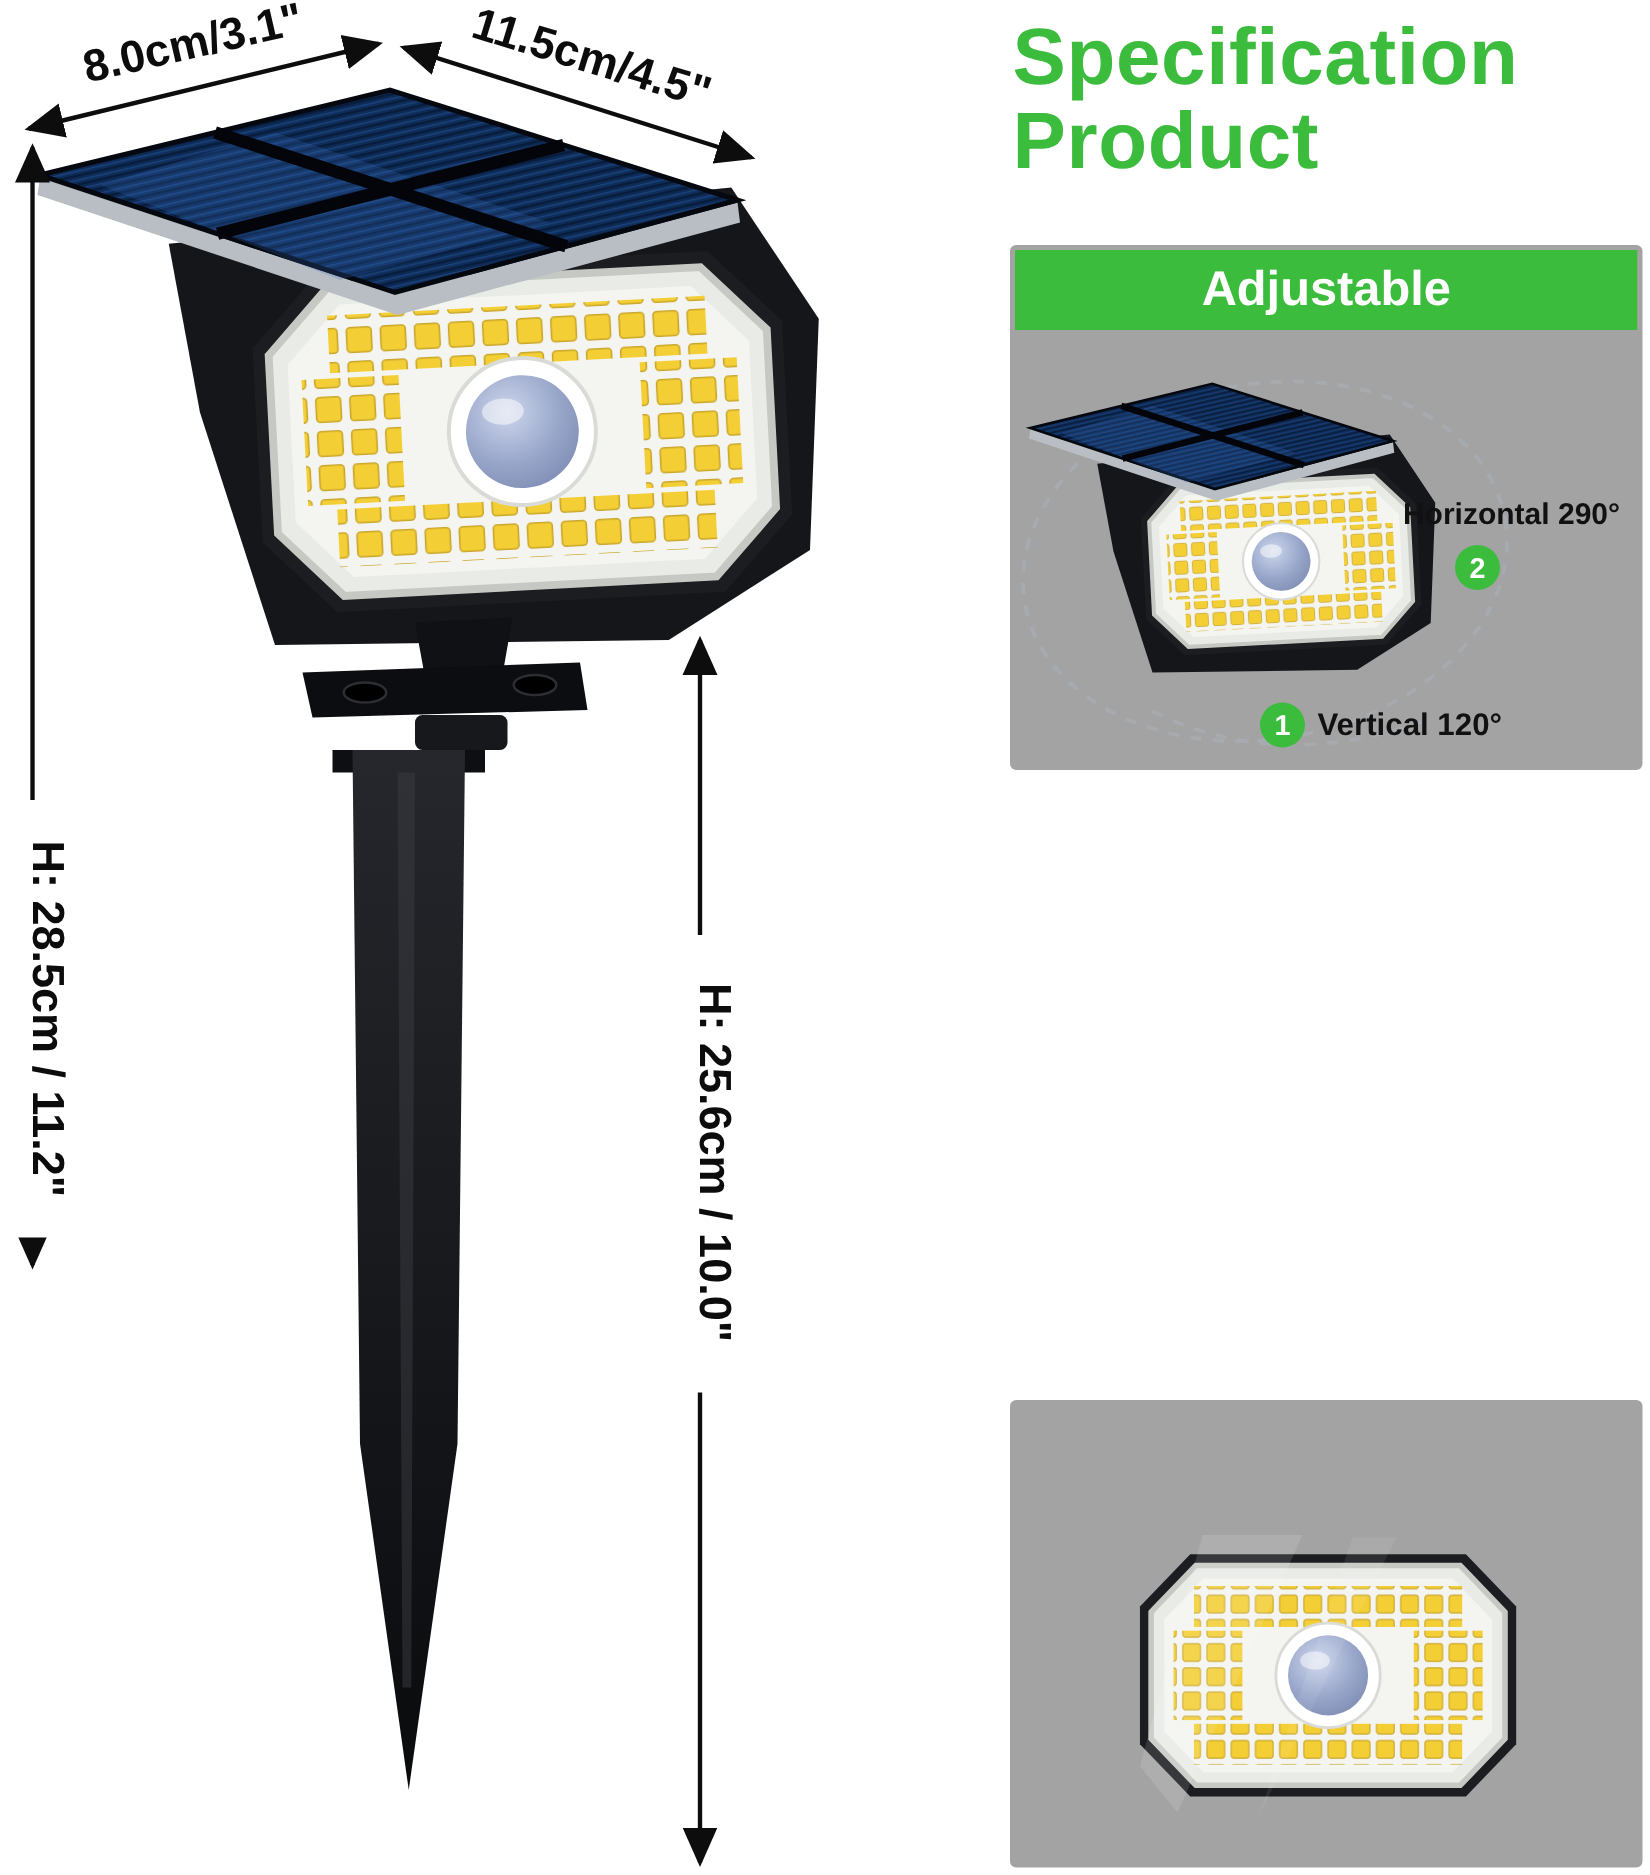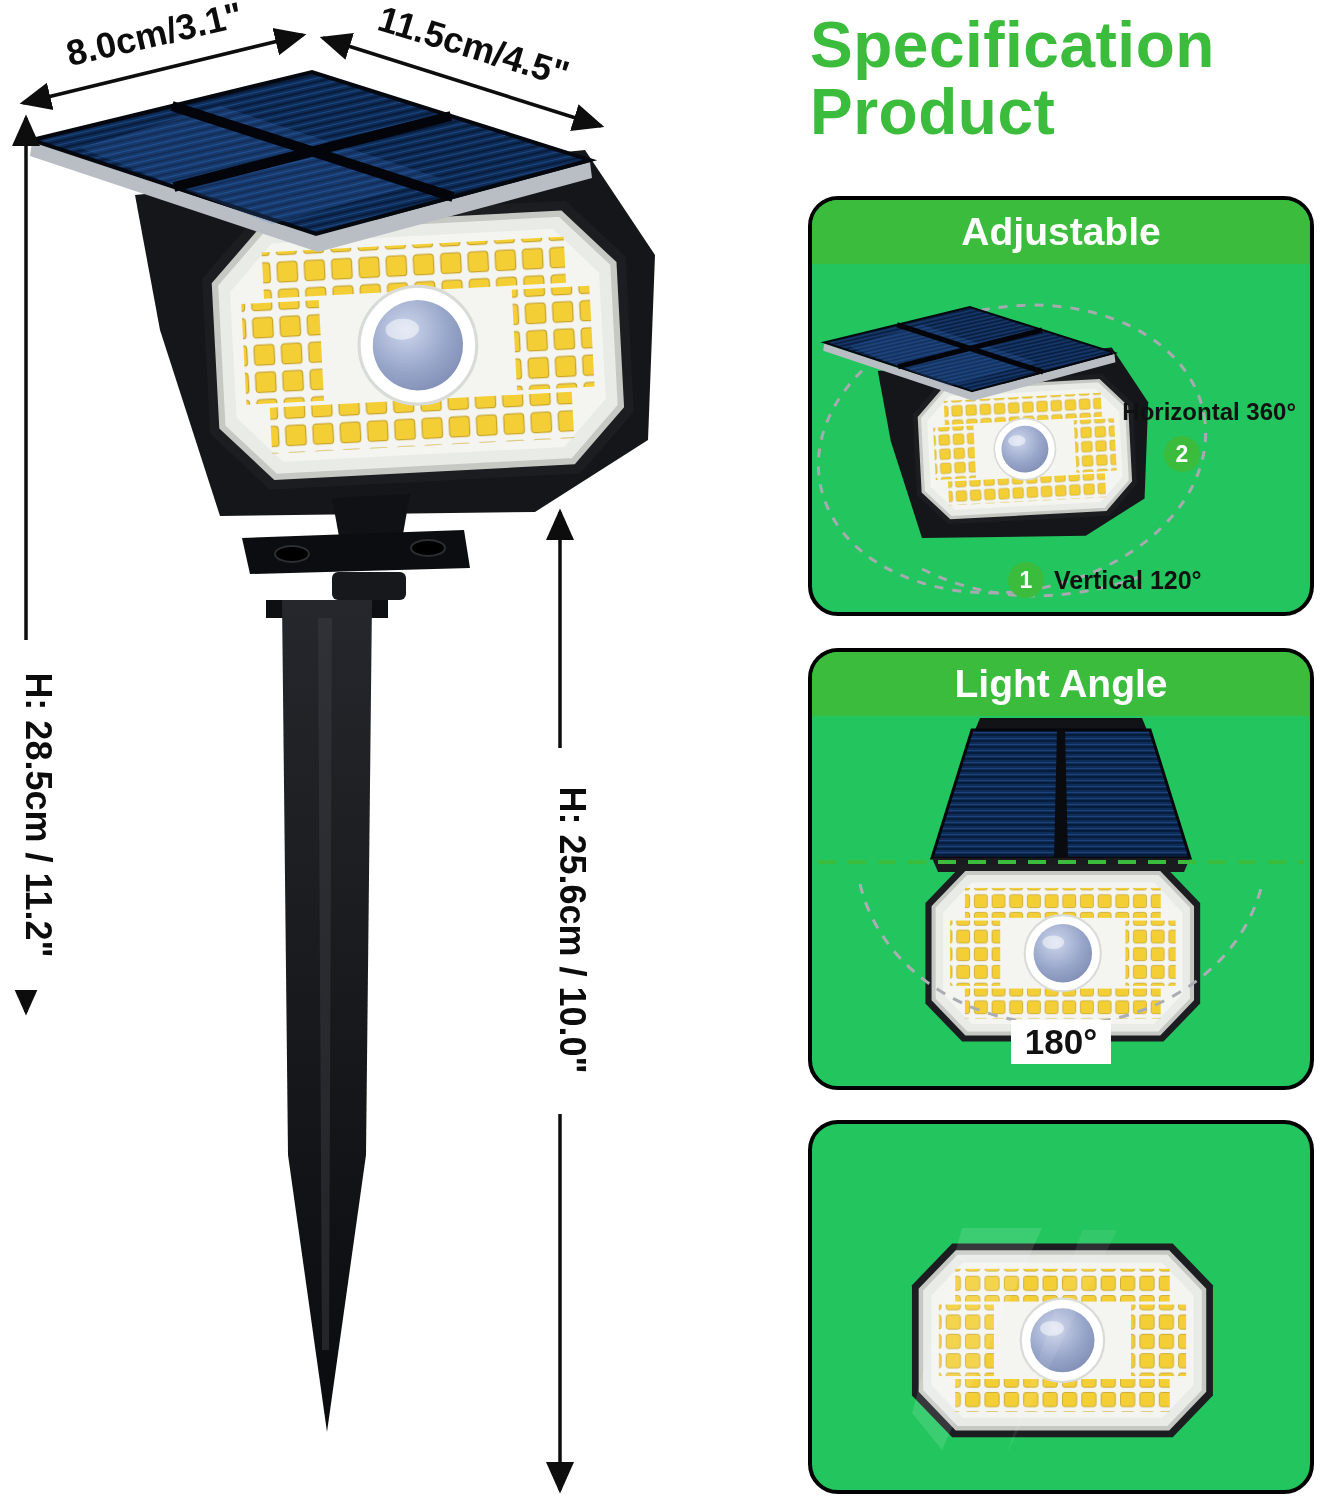--- a/index.html
+++ b/index.html
@@ -14,22 +14,22 @@
 
   .dim-label { font:700 36px "Liberation Sans", sans-serif; fill:#0c0c0c; }
 
   .spec-title {
     position:absolute; left:810px; top:12px; width:510px;
     color:#3cbc3c; font-weight:800; font-size:64px; line-height:1.04;
     letter-spacing:0.5px;
   }
 
   .card {
-    position:absolute; left:808px; width:506px; background:#22c55e;
-    border:4px solid #000000; border-radius:30px; overflow:hidden;
+    position:absolute; left:808px; width:506px; background:#a3a3a3;
+    border:4px solid #a3a3a3; border-radius:5px; overflow:hidden;
   }
   .card-header {
     height:64px; background:#3cbc3c; color:#ffffff;
     font-size:39px; font-weight:700;
     display:flex; align-items:center; justify-content:center;
   }
   .card svg { position:absolute; left:0; top:64px; z-index:1; }
 
   .card-1 { top:196px; height:420px; }
   .card-2 { top:648px; height:442px; }
@@ -150,41 +150,26 @@
     <div>Product</div>
   </div>
 
   <section class="card card-1">
     <div class="card-header">Adjustable</div>
     <svg width="498" height="352" viewBox="0 0 498 352">
       <ellipse cx="200" cy="185" rx="195" ry="142" fill="none" stroke="#a7abb0" stroke-width="3" stroke-dasharray="9 9" transform="rotate(-10 200 185)"></ellipse>
       <use href="#headunit" transform="translate(6,16) scale(0.52)"></use>
       <path d="M 110 305 Q 210 355 330 312" fill="none" stroke="#a7abb0" stroke-width="3" stroke-dasharray="9 9"></path>
     </svg>
-    <div class="ann ann-horizontal">Horizontal 360°</div>
+    <div class="ann ann-horizontal">Horizontal 290°</div>
     <div class="badge badge-2">2</div>
     <div class="badge badge-1">1</div>
     <div class="ann ann-vertical">Vertical 120°</div>
   </section>
 
-  <section class="card card-2">
-    <div class="card-header">Light Angle</div>
-    <svg width="498" height="374" viewBox="0 0 498 374">
-      <polygon points="168,2 330,2 335,14 163,14" fill="#121316"></polygon>
-      <polygon points="160,14 338,14 378,142 120,142" fill="url(#solarF)" stroke="#05070d" stroke-width="3"></polygon>
-      <polygon points="245,14 253,14 256,142 242,142" fill="#0a0b0e"></polygon>
-      <polygon points="120,142 378,142 372,156 126,156" fill="#1a1b1f"></polygon>
-      <use href="#lampface" transform="translate(108,142) scale(0.68)"></use>
-      <path d="M 48 168 A 205 175 0 0 0 450 168" fill="none" stroke="#aaaeb2" stroke-width="3" stroke-dasharray="10 9"></path>
-      <line x1="6" y1="146" x2="492" y2="146" stroke="#3cbc3c" stroke-width="4" stroke-dasharray="18 12"></line>
-    </svg>
-    <div class="angle-wrap">
-      <span>180°</span>
-    </div>
-  </section>
 
   <section class="card card-3">
     <svg width="498" height="306" viewBox="0 0 498 306">
       <use href="#lampface" transform="translate(94,48) scale(0.745)"></use>
       <polygon points="150,40 230,40 130,262 100,225" fill="#ffffff" opacity="0.12"></polygon>
       <polygon points="270,42 305,42 195,265" fill="#ffffff" opacity="0.08"></polygon>
     </svg>
   </section>
 
 </div>

